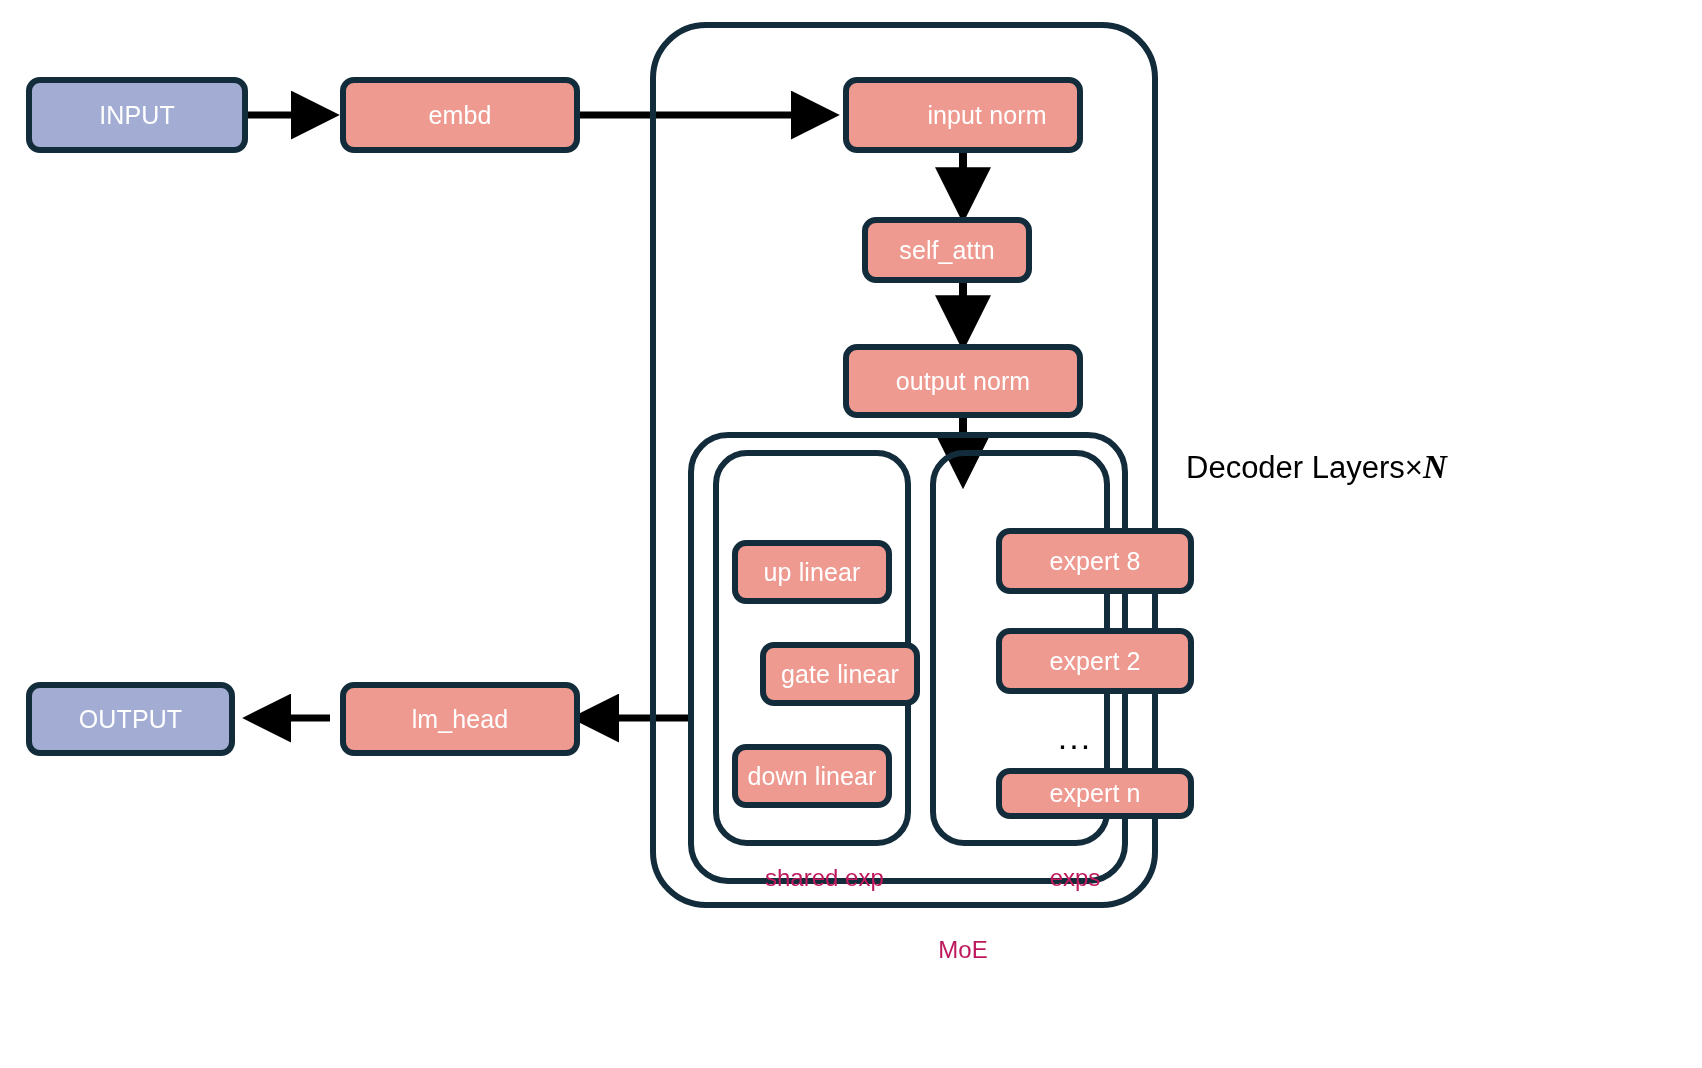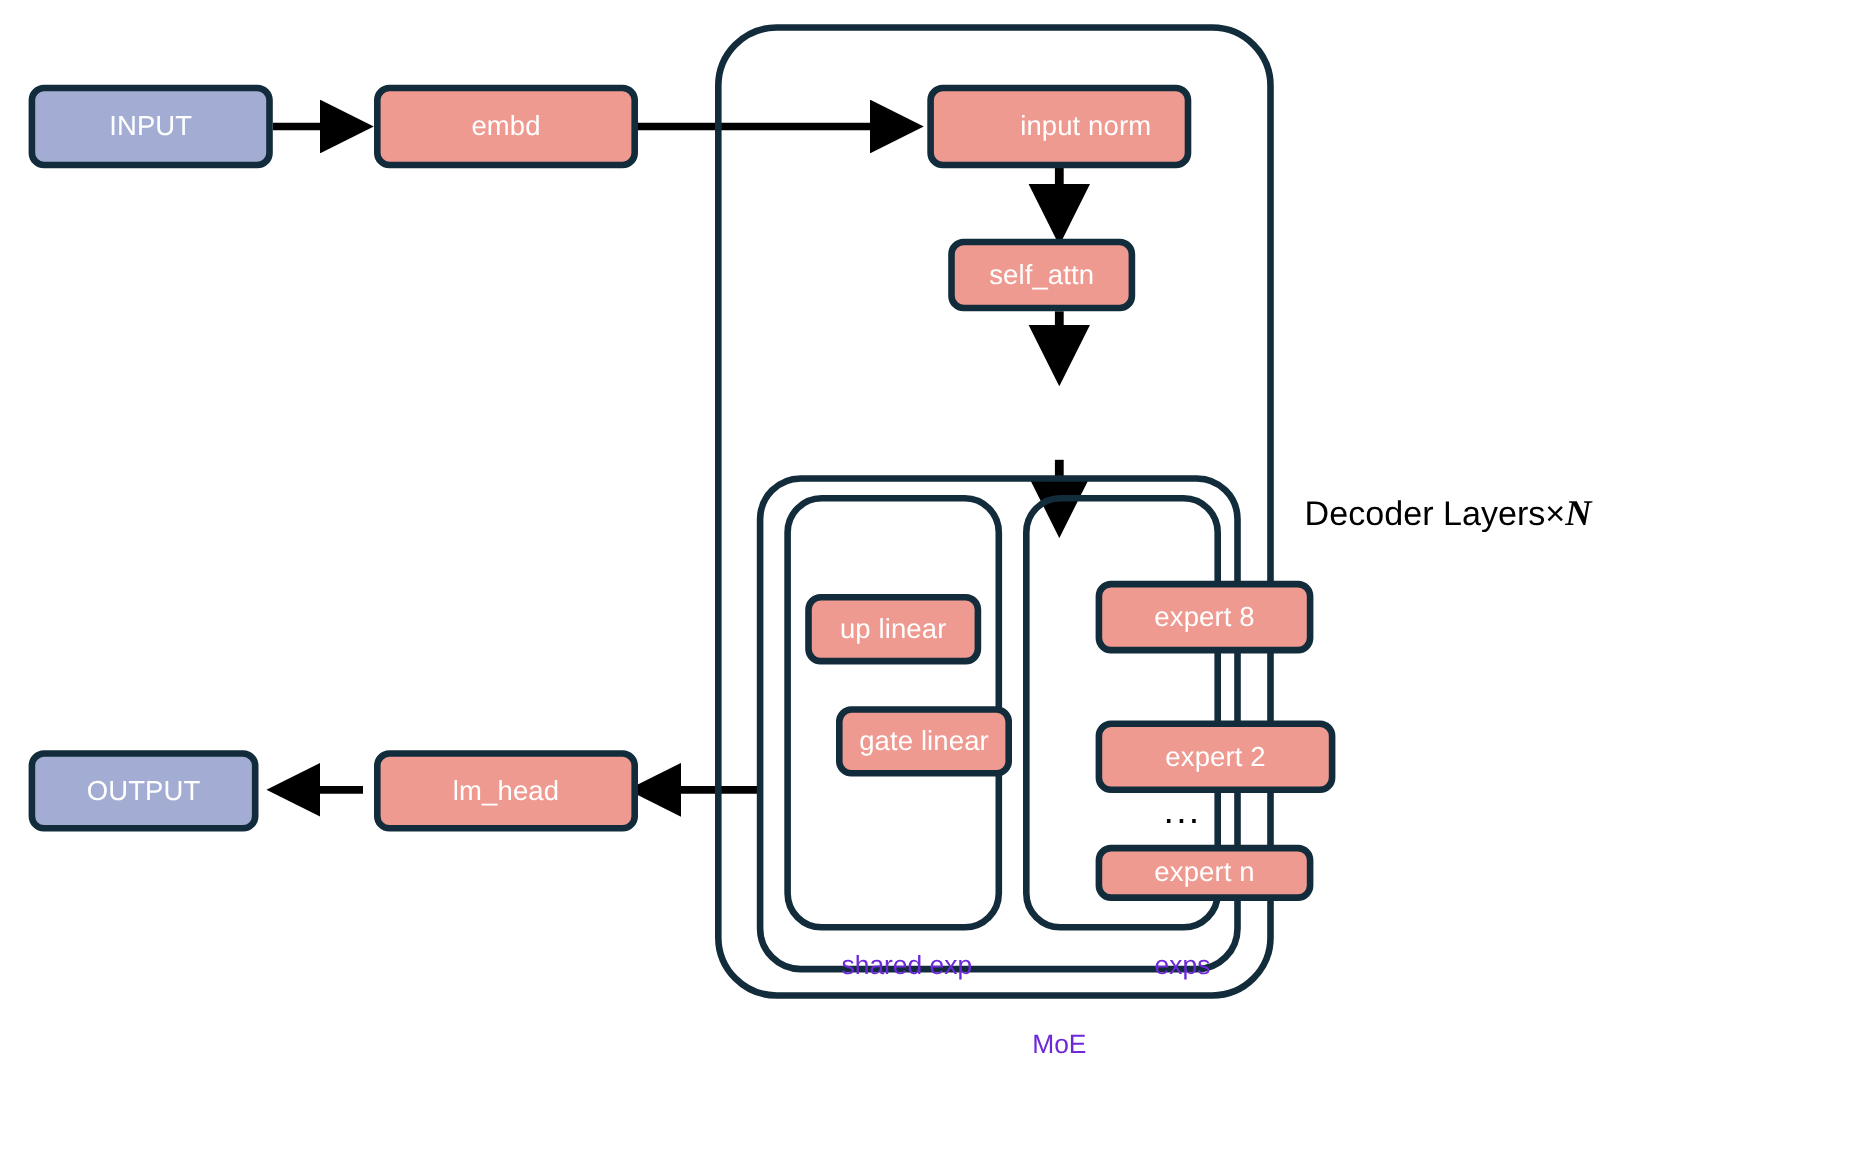--- a/index.html
+++ b/index.html
@@ -46,21 +46,21 @@
   
   .group {
     position: absolute;
     box-sizing: border-box;
     border: 6px solid #122c3b;
     background: transparent;
     z-index: 2;
   }
   .group-label {
     position: absolute;
-    color: #6d28d9;
+    color: #be185d;
     font-size: 24px;
     line-height: 1;
     white-space: nowrap;
     z-index: 4;
   }
 
   #decoder-box {
     left: 650px; top: 22px;
     width: 508px; height: 886px;
     border-radius: 56px;
@@ -145,25 +145,27 @@
   <div id="decoder-caption"><span>Decoder Layers×</span><span class="var">N</span></div>
 
   <div class="node blue" style="left:26px; top:77px; width:222px; height:76px;border-radius:14px;">INPUT</div>
 
   <div class="node salmon" style="left:340px; top:77px; width:240px; height:76px;">embd</div>
 
   <div class="node salmon" style="left:843px; top:77px; width:240px; height:76px;padding-left:48px;">input norm</div>
 
   <div class="node salmon" style="left:862px; top:217px; width:170px; height:66px;">self_attn</div>
 
+  <div class="node salmon" style="left:843px; top:344px; width:240px; height:74px;">output norm</div>
 
   <div class="node salmon" style="left:732px; top:540px; width:160px; height:64px;">up linear</div>
   <div class="node salmon" style="left:732px; top:642px; width:160px; height:64px;margin-left:28px;">gate linear</div>
+  <div class="node salmon" style="left:732px; top:744px; width:160px; height:64px;">down linear</div>
 
   <div class="node salmon" style="left:996px; top:528px; width:198px; height:66px;">expert 8</div>
-  <div class="node salmon" style="left:996px; top:628px; width:218px; height:66px;margin-top:27px;">expert 2</div>
+  <div class="node salmon" style="left:996px; top:628px; width:198px; height:66px;">expert 2</div>
   <div class="ellipsis" style="left:1075px; top:720px; transform:translateX(-50%);">...</div>
   <div class="node salmon" style="left:996px; top:768px; width:198px; height:51px;">expert n</div>
 
   <div class="node salmon" style="left:340px; top:682px; width:240px; height:74px;">lm_head</div>
   <div class="node blue" style="left:26px; top:682px; width:209px; height:74px;">OUTPUT</div>
 
 </div>
 
 </body></html>

